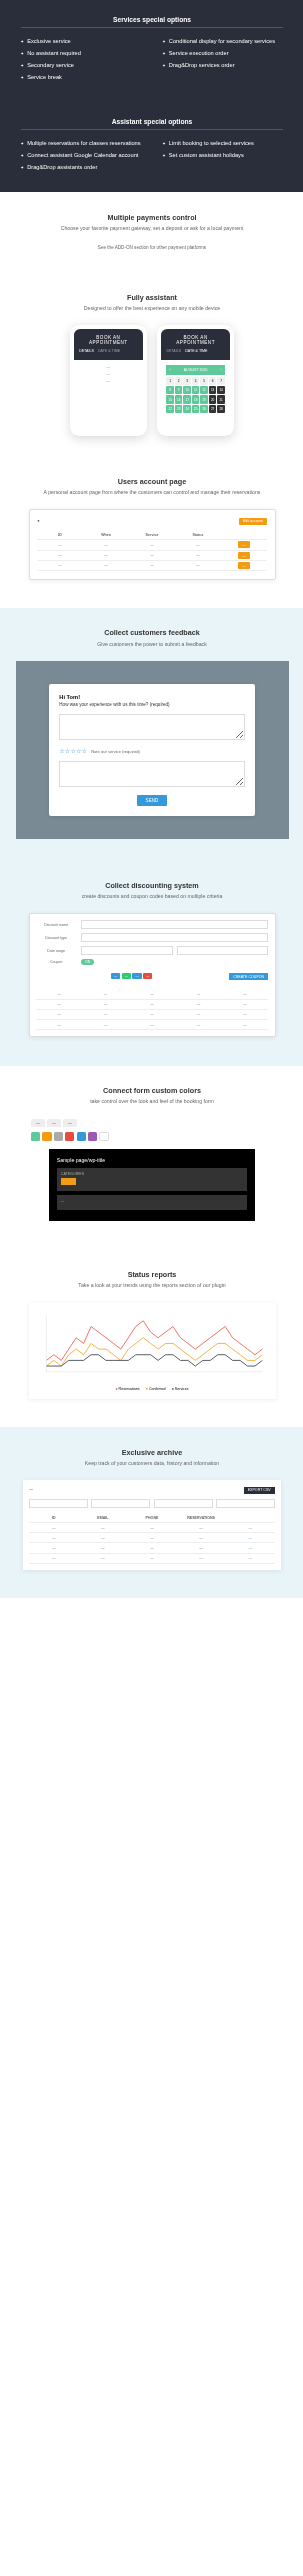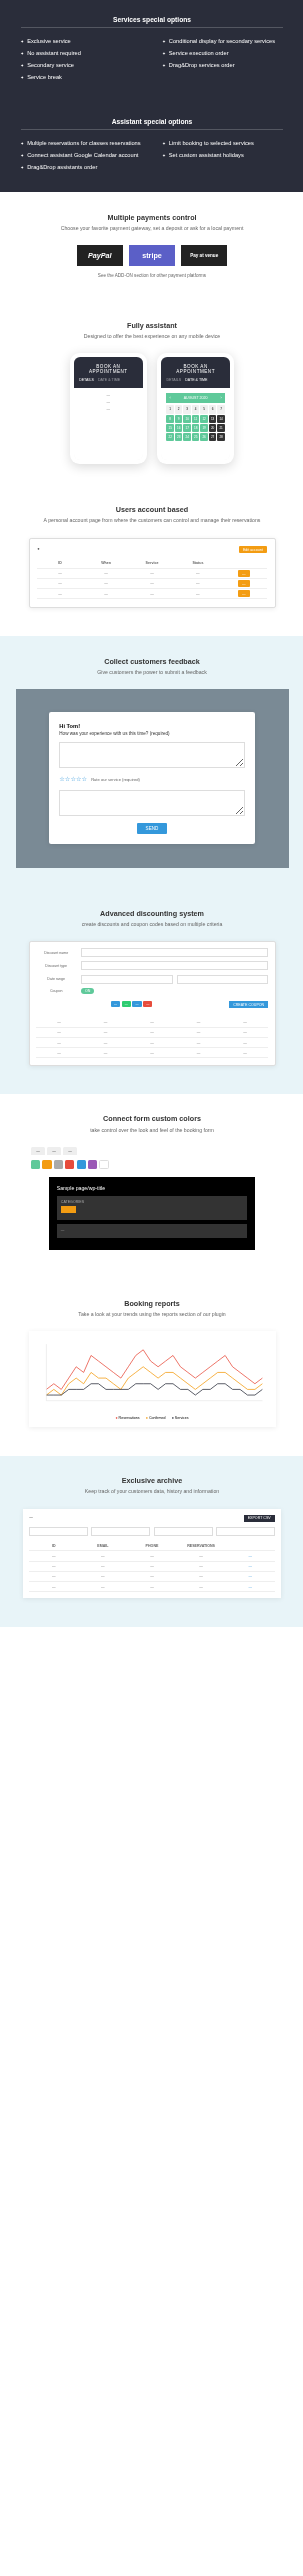--- a/index.html
+++ b/index.html
@@ -102,25 +102,20 @@
     <div class="options-col">
       <div class="option-item">Limit booking to selected services</div>
       <div class="option-item">Set custom assistant holidays</div>
     </div>
   </div>
 </div>
 
 <div class="white-section">
   <div class="heading">Multiple payments control</div>
   <div class="subheading">Choose your favorite payment gateway, set a deposit or ask for a local payment</div>
-  <div class="payment-row">
-    <div class="payment-box paypal">PayPal</div>
-    <div class="payment-box stripe">stripe</div>
-    <div class="payment-box venue">Pay at venue</div>
-  </div>
   <div class="addon-note">See the ADD-ON section for other payment platforms</div>
 </div>
 
 <div class="white-section">
   <div class="heading">Fully assistant</div>
   <div class="subheading">Designed to offer the best experience on any mobile device</div>
   <div class="phones">
     <div class="phone">
       <div class="phone-screen">
         <div class="phone-header">
@@ -182,21 +177,21 @@
               <div class="cal-day dark">27</div>
               <div class="cal-day dark">28</div>
           </div>
         </div>
       </div>
     </div>
   </div>
 </div>
 
 <div class="white-section">
-  <div class="heading">Users account based</div>
+  <div class="heading">Users account page</div>
   <div class="subheading">A personal account page from where the customers can control and manage their reservations</div>
   <div class="screenshot-box">
     <div style="display:flex;justify-content:space-between;margin-bottom:5.2px">
         <span style="font-size:4.1px;color:#666">●</span>
         <span class="btn-orange">Edit account</span>
       </div>
     <div class="table-mock">
       <div class="table-row" style="font-weight:bold">
           <div class="table-cell">ID</div>
           <div class="table-cell">When</div>
@@ -238,21 +233,21 @@
       <div class="feedback-q">How was your experience with us this time? (required)</div>
       <textarea class="feedback-textarea" style=""></textarea>
       <div class="stars">☆☆☆☆☆<span class="stars-label">Rate our service (required)</span></div>
       <textarea class="feedback-textarea" style=""></textarea>
       <div style="text-align:center"><button class="btn-blue">SEND</button></div>
     </div>
   </div>
 </div>
 
 <div class="light-section">
-  <div class="heading">Advanced discounting system</div>
+  <div class="heading">Collect discounting system</div>
   <div class="subheading">create discounts and coupon codes based on multiple criteria</div>
   <div class="screenshot-box discount-mock">
     <div class="discount-row">
         <div class="discount-label">Discount name</div>
         <input class="discount-input" style="">
       </div>
     <div class="discount-row">
         <div class="discount-label">Discount type</div>
         <input class="discount-input" style="">
       </div>
@@ -325,21 +320,21 @@
       <div class="color-label">CATEGORIES</div>
       <div class="swatch"></div>
     </div>
     <div class="color-block">
       <div class="color-label">—</div>
     </div>
   </div>
 </div>
 
 <div class="white-section">
-  <div class="heading">Booking reports</div>
+  <div class="heading">Status reports</div>
   <div class="subheading">Take a look at your trends using the reports section of our plugin</div>
   <div class="chart-box">
     <svg class="chart-svg" viewBox="0 0 450 140">
       <g id="chart-lines">
           <polyline points="20,98 34.48275862068965,87 48.96551724137931,98 63.44827586206897,76 77.93103448275862,54 92.41379310344827,65 106.89655172413794,32 121.37931034482759,43 135.86206896551724,54 150.3448275862069,65 164.82758620689654,76 179.3103448275862,54 193.79310344827587,32 208.27586206896552,21 222.75862068965517,43 237.24137931034483,54 251.72413793103448,43 266.2068965517241,32 280.6896551724138,54 295.17241379310343,65 309.6551724137931,76 324.13793103448273,65 338.6206896551724,54 353.10344827586204,43 367.58620689655174,32 382.0689655172414,54 396.55172413793105,65 411.0344827586207,76 425.51724137931035,87 440,76" fill="none" stroke="#e74c3c" stroke-width="1.5"></polyline>
           <polyline points="20,109 34.48275862068965,98 48.96551724137931,109 63.44827586206897,87 77.93103448275862,76 92.41379310344827,87 106.89655172413794,65 121.37931034482759,76 135.86206896551724,76 150.3448275862069,87 164.82758620689654,98 179.3103448275862,76 193.79310344827587,65 208.27586206896552,54 222.75862068965517,65 237.24137931034483,76 251.72413793103448,65 266.2068965517241,65 280.6896551724138,76 295.17241379310343,87 309.6551724137931,98 324.13793103448273,87 338.6206896551724,76 353.10344827586204,65 367.58620689655174,65 382.0689655172414,76 396.55172413793105,87 411.0344827586207,98 425.51724137931035,98 440,87" fill="none" stroke="#f39c12" stroke-width="1.5"></polyline>
           <polyline points="20,109 34.48275862068965,109 48.96551724137931,109 63.44827586206897,98 77.93103448275862,98 92.41379310344827,98 106.89655172413794,87 121.37931034482759,87 135.86206896551724,98 150.3448275862069,98 164.82758620689654,98 179.3103448275862,98 193.79310344827587,87 208.27586206896552,87 222.75862068965517,87 237.24137931034483,98 251.72413793103448,87 266.2068965517241,87 280.6896551724138,98 295.17241379310343,98 309.6551724137931,109 324.13793103448273,98 338.6206896551724,98 353.10344827586204,87 367.58620689655174,87 382.0689655172414,98 396.55172413793105,98 411.0344827586207,109 425.51724137931035,109 440,98" fill="none" stroke="#2a2d3a" stroke-width="1.5"></polyline>
         </g>
       <line x1="20" y1="120" x2="440" y2="120" stroke="#ddd"></line>
       <line x1="20" y1="10" x2="20" y2="120" stroke="#ddd"></line>

